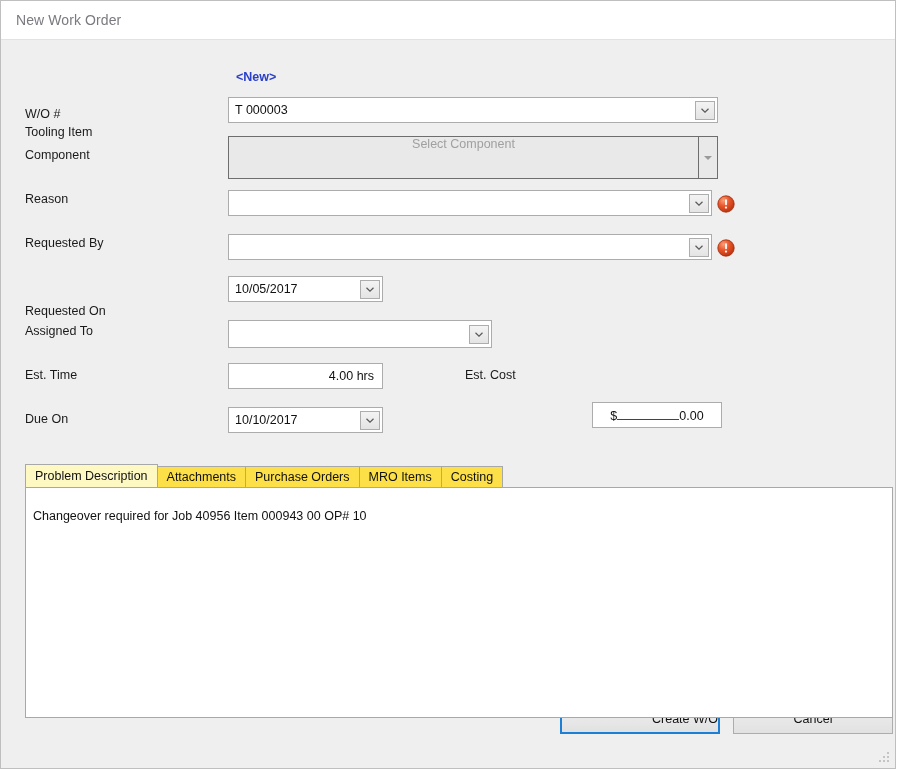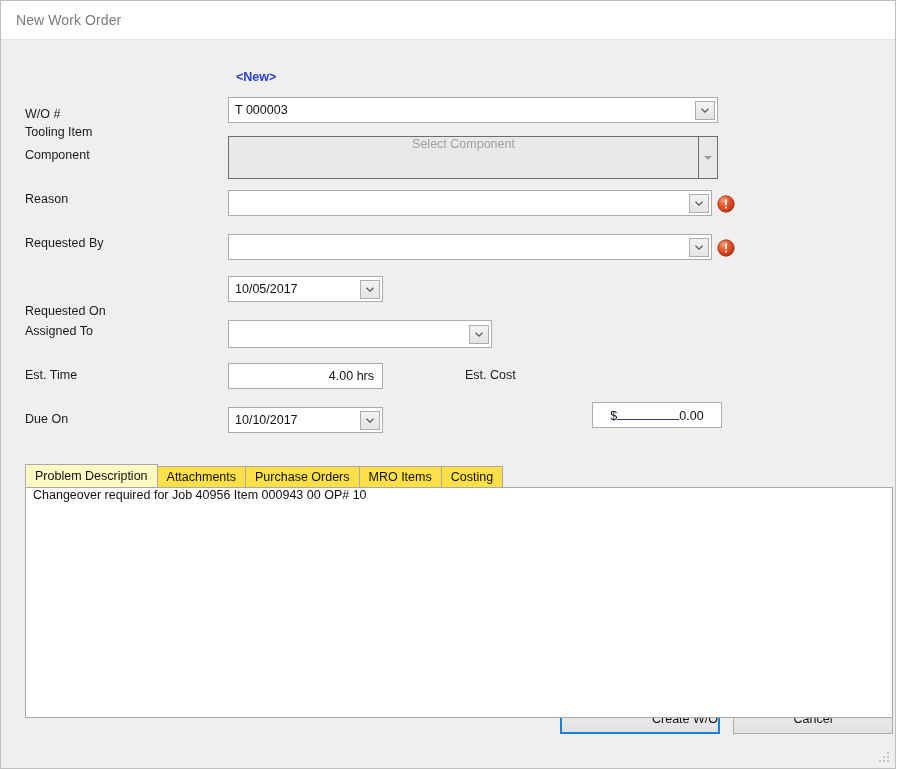--- a/index.html
+++ b/index.html
@@ -203,21 +203,21 @@
     width: 868px;
     height: 231px;
     box-sizing: border-box;
     background: #ffffff;
     border: 1px solid #a8a8a8;
     z-index: 1;
   }
   .tabpanel-text {
     position: absolute;
     left: 7px;
-    top: 0;
+    top: 21px;
     font-size: 12.5px;
     color: #111;
   }
 
   
   .btn {
     position: absolute;
     box-sizing: border-box;
     height: 30px;
     background: linear-gradient(#f0f0f0, #e1e1e1);

